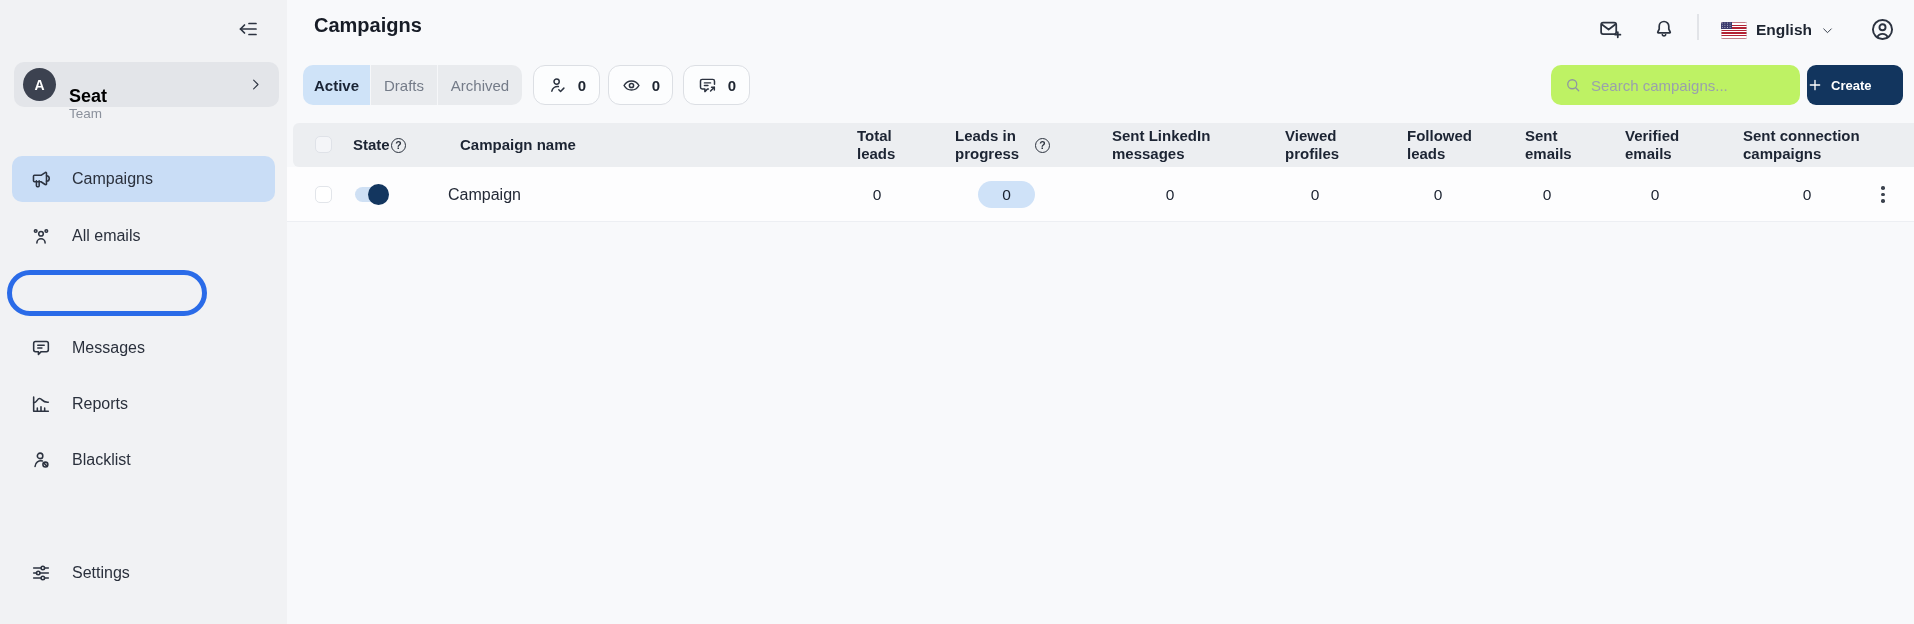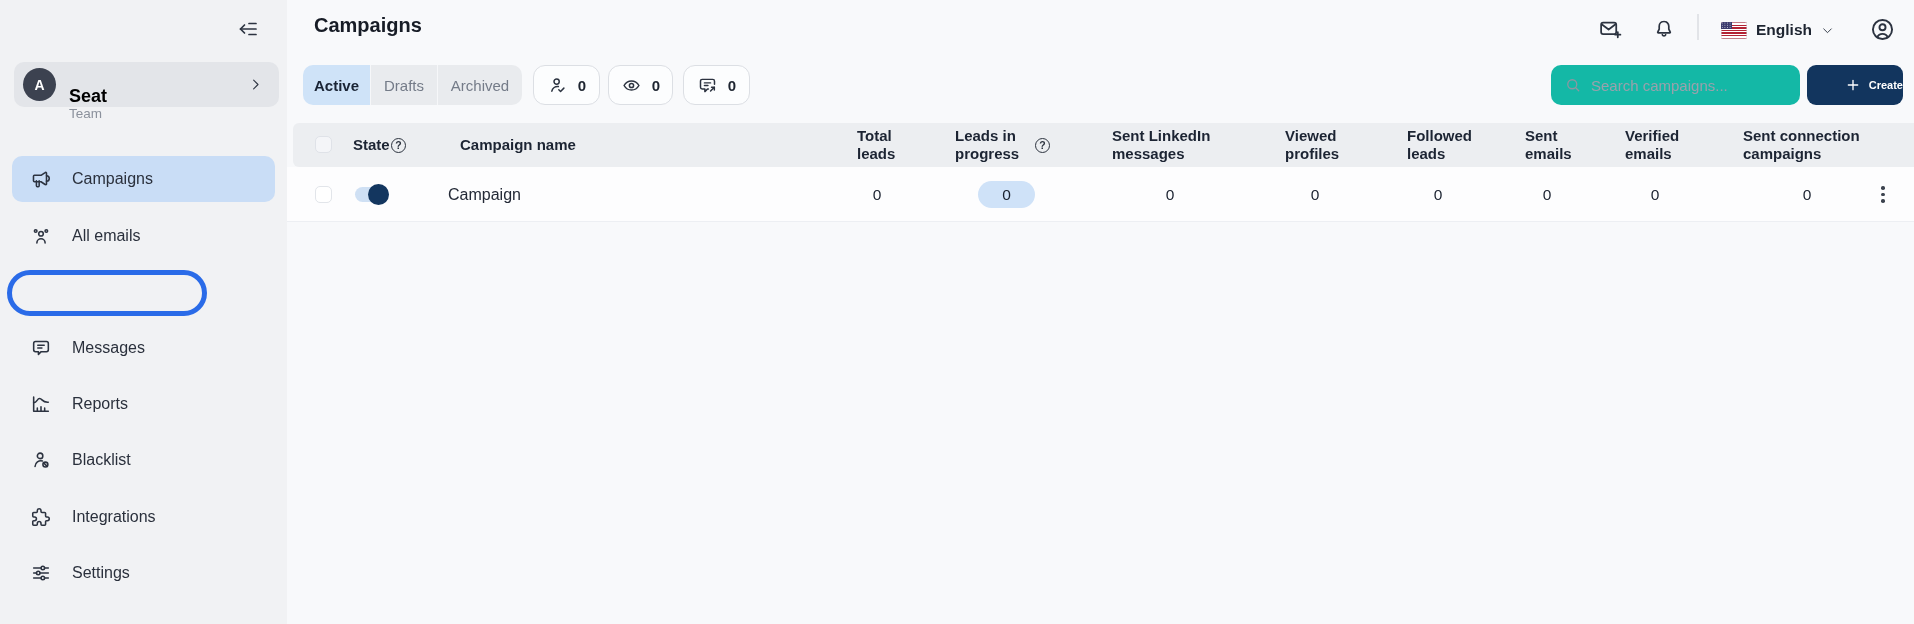--- a/index.html
+++ b/index.html
@@ -46,28 +46,28 @@
 
   
   .tabs { position:absolute; left:303px; top:65px; height:40px; display:flex; border-radius:10px; overflow:hidden; }
   .tab { height:40px; display:flex; align-items:center; justify-content:center;
          font-size:15px; background:#e9ebee; color:#747b88; font-weight:500; cursor:pointer; }
   .tab + .tab { border-left:1.5px solid #f6f7f9; }
   .tab.active { background:#cfe3f8; color:#1a2435; font-weight:600; border-left:none; }
   .counter { position:absolute; top:65px; height:40px; border:1px solid #dcdfe4; border-radius:12px;
              background:#fcfdfe; display:flex; align-items:center; justify-content:center; gap:10px;
              font-size:15px; font-weight:600; color:#1d2430; cursor:pointer; }
-  .search { position:absolute; left:1551px; top:65px; width:249px; height:40px; background:#14b8a6;
+  .search { position:absolute; left:1551px; top:65px; width:249px; height:40px; background:#bef264;
             border-radius:10px; display:flex; align-items:center; padding-left:13px; gap:9px; }
   .search input { border:none; outline:none; background:transparent; font-family:"Liberation Sans",sans-serif;
             font-size:15px; color:#3a414d; width:190px; }
   .search input::placeholder { color:#9aa1ac; }
   .create-btn { position:absolute; left:1807px; top:65px; width:96px; height:40px; background:#12355e;
             border:none; border-radius:9px; color:#fff; font-family:"Liberation Sans",sans-serif;
-            font-size:11px; font-weight:600; display:flex; align-items:center; justify-content:flex-end;
+            font-size:13px; font-weight:600; display:flex; align-items:center; justify-content:flex-start;
             gap:8px; cursor:pointer; }
 
   
   .thead { position:absolute; left:293px; top:123px; width:1621px; height:44px; background:#eceef1;
            border-radius:6px 0 0 6px; }
   .th { position:absolute; top:123px; height:44px; display:flex; align-items:center;
         font-size:15px; font-weight:600; color:#1c2433; line-height:18px; }
   .checkbox { position:absolute; width:17px; height:17px; border-radius:5px; border:1px solid #dfe2e8;
         background:#f4f5f8; cursor:pointer; }
   .checkbox.row { background:#ffffff; border-color:#e2e5ea; }
@@ -165,28 +165,20 @@
       <svg class="ic" width="22" height="22" viewBox="0 0 24 24">
         <circle cx="11" cy="7.5" r="3"></circle>
         <path d="M5.5 19a6.5 6.5 0 0 1 8-6"></path>
         <circle cx="16.8" cy="17" r="2.7"></circle>
         <path d="m14.9 15.1 3.8 3.8"></path>
       </svg>
     </span>
     <span class="nav-label">Blacklist</span>
   </div>
 
-  <div class="nav-item" style="top:494px">
-    <span>
-      <svg class="ic" width="22" height="22" viewBox="0 0 24 24">
-        <path d="M4 7h3a1 1 0 0 0 1-1V5a2 2 0 0 1 4 0v1a1 1 0 0 0 1 1h3a1 1 0 0 1 1 1v3a1 1 0 0 0 1 1h1a2 2 0 0 1 0 4h-1a1 1 0 0 0-1 1v3a1 1 0 0 1-1 1h-3a1 1 0 0 1-1-1v-1a2 2 0 0 0-4 0v1a1 1 0 0 1-1 1H4a1 1 0 0 1-1-1v-3a1 1 0 0 1 1-1h1a2 2 0 0 0 0-4H4a1 1 0 0 1-1-1V8a1 1 0 0 1 1-1"></path>
-      </svg>
-    </span>
-    <span class="nav-label">Integrations</span>
-  </div>
 
   <div class="nav-item" style="top:550px">
     <span>
       <svg class="ic" width="22" height="22" viewBox="0 0 24 24">
         <path d="M4 6.5h8M16 6.5h4M4 12h3M11 12h9M4 17.5h8M16 17.5h4"></path>
         <circle cx="14" cy="6.5" r="1.9"></circle>
           <circle cx="9" cy="12" r="1.9"></circle>
           <circle cx="14" cy="17.5" r="1.9"></circle>
       </svg>
     </span>

